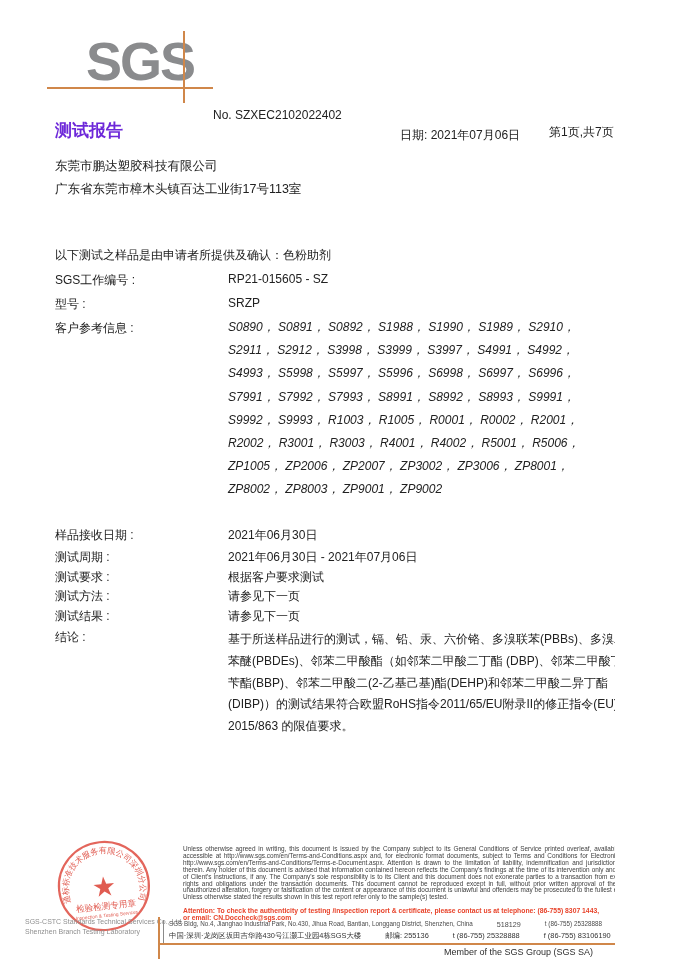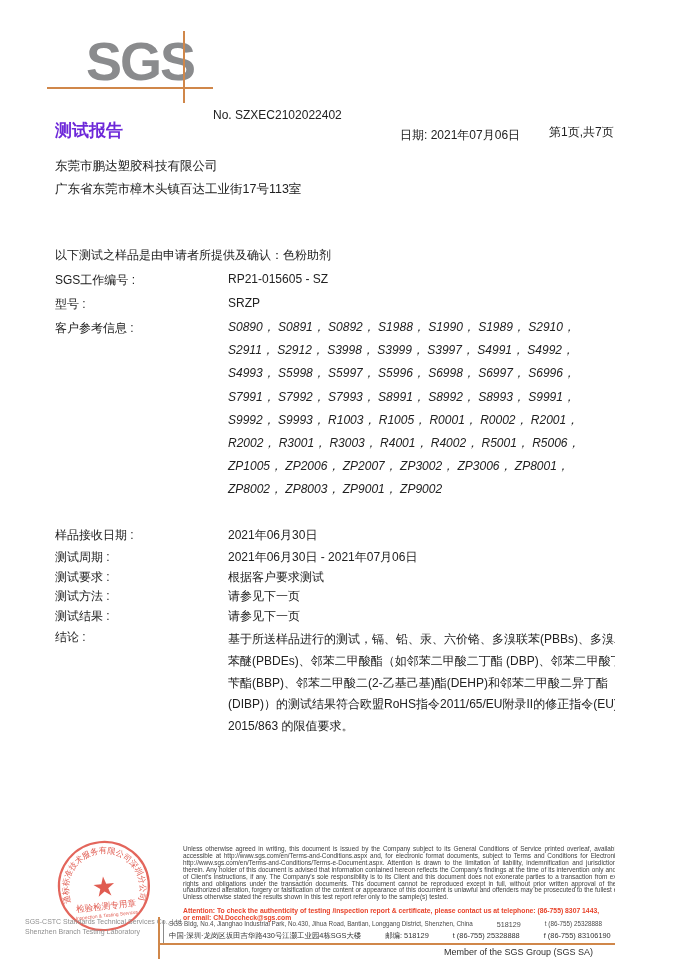--- a/index.html
+++ b/index.html
@@ -123,21 +123,21 @@
   <div class="addr-block">
     <div class="addr-row addr-en">
       <span>SGS Bldg, No.4, Jianghao Industrial Park, No.430, Jihua Road, Bantian, Longgang District, Shenzhen, China</span>
       <span class="addr-big">518129</span>
       <span>t (86-755) 25328888</span>
       <span>f (86-755) 83106190</span>
       <span>www.sgsgroup.com.cn</span>
     </div>
     <div class="addr-row addr-cn">
       <span>中国·深圳·龙岗区坂田吉华路430号江灏工业园4栋SGS大楼</span>
-      <span>邮编: 518129</span>
+      <span>邮编: 255136</span>
       <span>t (86-755) 25328888</span>
       <span>f (86-755) 83106190</span>
       <span>e sgs.china@sgs.com</span>
     </div>
   </div>
 
   <div class="xh-bot-v"></div>
   <div class="xh-bot-h"></div>
   <div class="member">Member of the SGS Group (SGS SA)</div>
 

